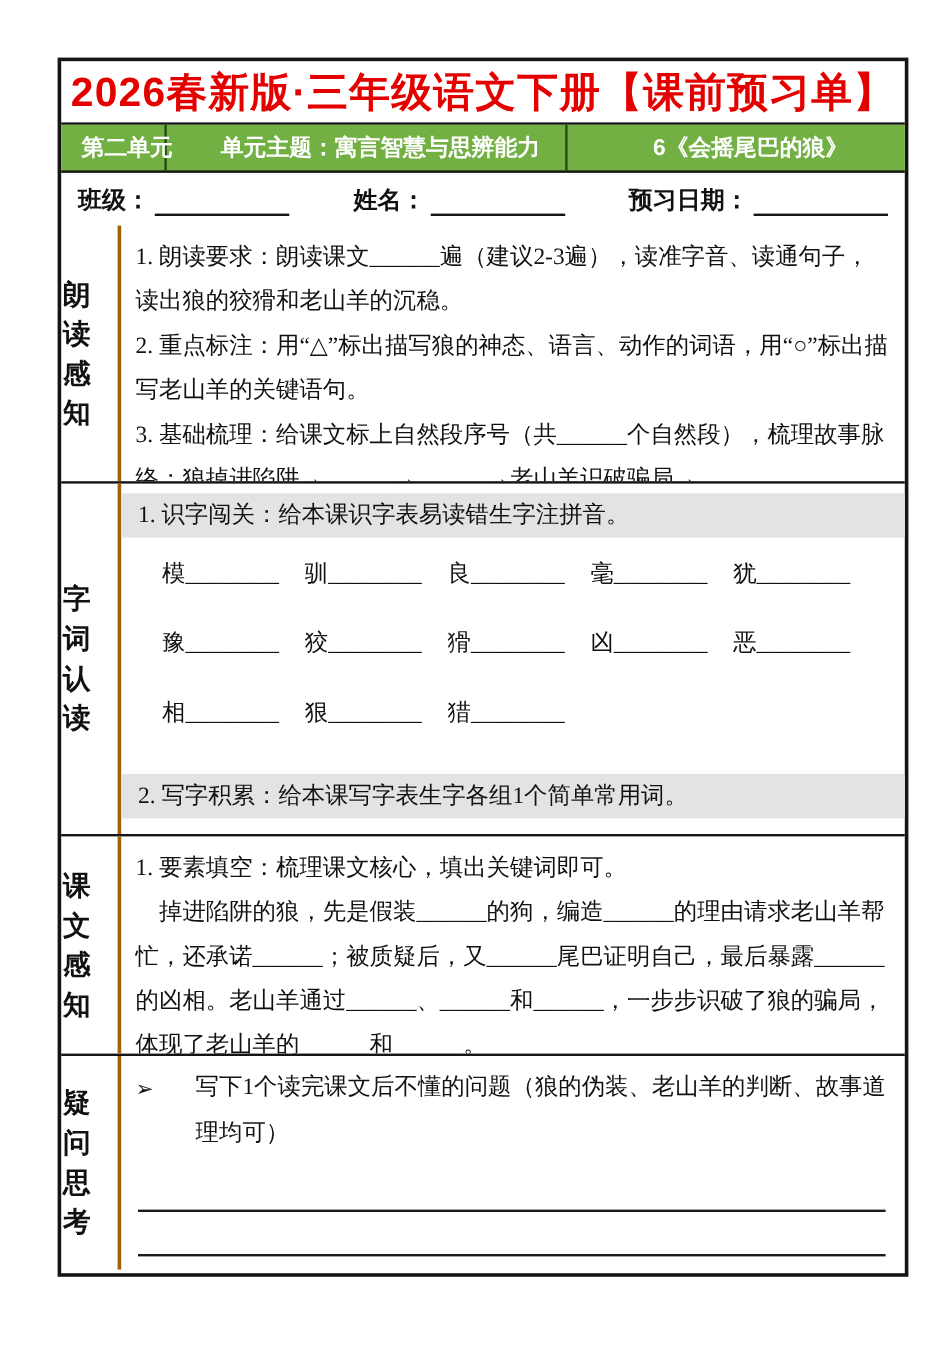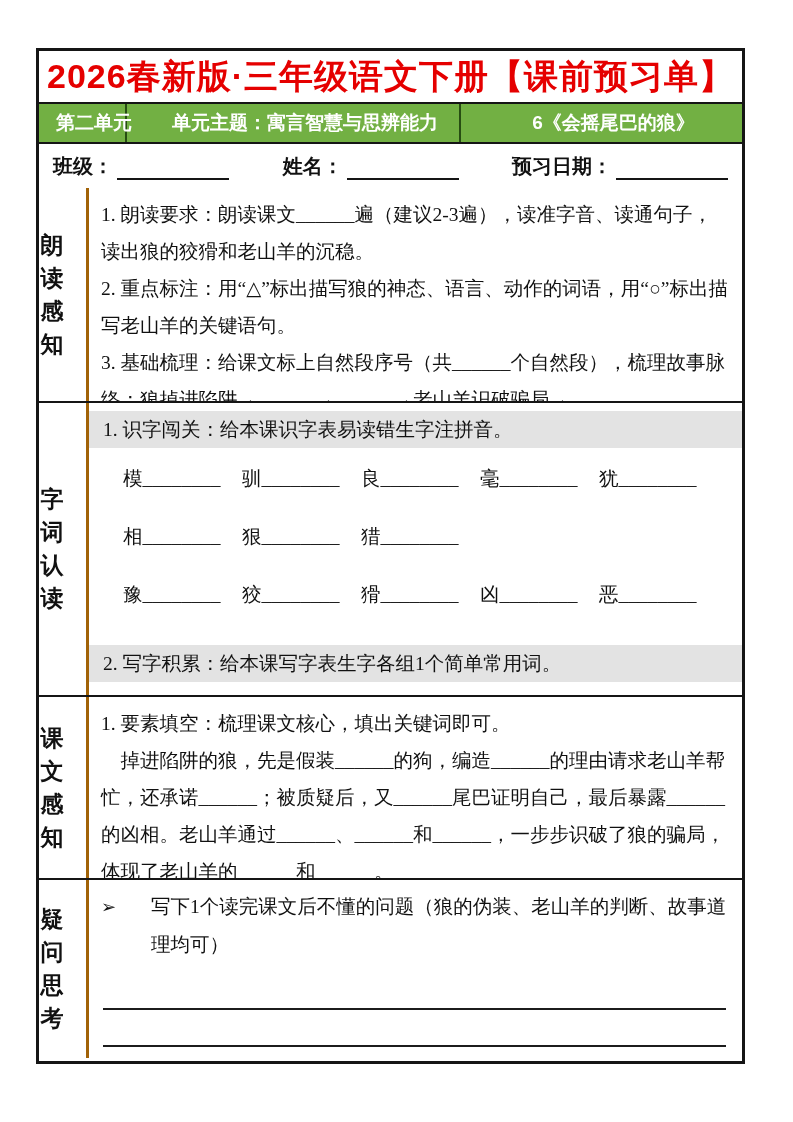--- a/index.html
+++ b/index.html
@@ -1,20 +1,20 @@
 <!DOCTYPE html>
 <html><head>
 <meta charset="utf-8">
 <style>
   * { box-sizing: border-box; margin: 0; padding: 0; }
   html, body { width: 793px; height: 1122px; background: #ffffff; }
   body { position: relative; font-family: "Liberation Serif", "DejaVu Serif", serif; color: #111; }
 
   .sheet {
-    position: absolute; left: 36px; top: 48px; width: 709px; height: 1016px;
+    position: absolute; left: 48px; top: 48px; width: 709px; height: 1016px;
     border: 3px solid #151515; background: #fff;
   }
 
   
   .title-row {
     height: 53px; display: flex; align-items: center; justify-content: center;
     border-bottom: 2px solid #151515;
   }
   .title-row h1 {
     font-family: "Liberation Sans", "DejaVu Sans", sans-serif;
@@ -127,22 +127,22 @@
     </div>
   </div>
 
   <div class="t-row row-2">
     <div class="row-label">
       <span class="vtext">字词认读</span>
     </div>
     <div class="row-content">
       <span class="hl">1. 识字闯关：给本课识字表易读错生字注拼音。</span>
       <div class="char-grid"><span class="pinyin-cell">模________</span><span class="pinyin-cell">驯________</span><span class="pinyin-cell">良________</span><span class="pinyin-cell">毫________</span><span class="pinyin-cell">犹________</span></div>
+      <div class="char-grid"><span class="pinyin-cell">豫________</span><span class="pinyin-cell">狡________</span><span class="pinyin-cell">猾________</span><span class="pinyin-cell">凶________</span><span class="pinyin-cell">恶________</span></div>
       <div class="char-grid"><span class="pinyin-cell">相________</span><span class="pinyin-cell">狠________</span><span class="pinyin-cell">猎________</span></div>
-      <div class="char-grid"><span class="pinyin-cell">豫________</span><span class="pinyin-cell">狡________</span><span class="pinyin-cell">猾________</span><span class="pinyin-cell">凶________</span><span class="pinyin-cell">恶________</span></div>
       <span class="hl" style="margin-top:21px;">2. 写字积累：给本课写字表生字各组1个简单常用词。</span>
 
     </div>
   </div>
 
   <div class="t-row row-3">
     <div class="row-label">
       <span class="vtext">课文感知</span>
     </div>
     <div class="row-content">

